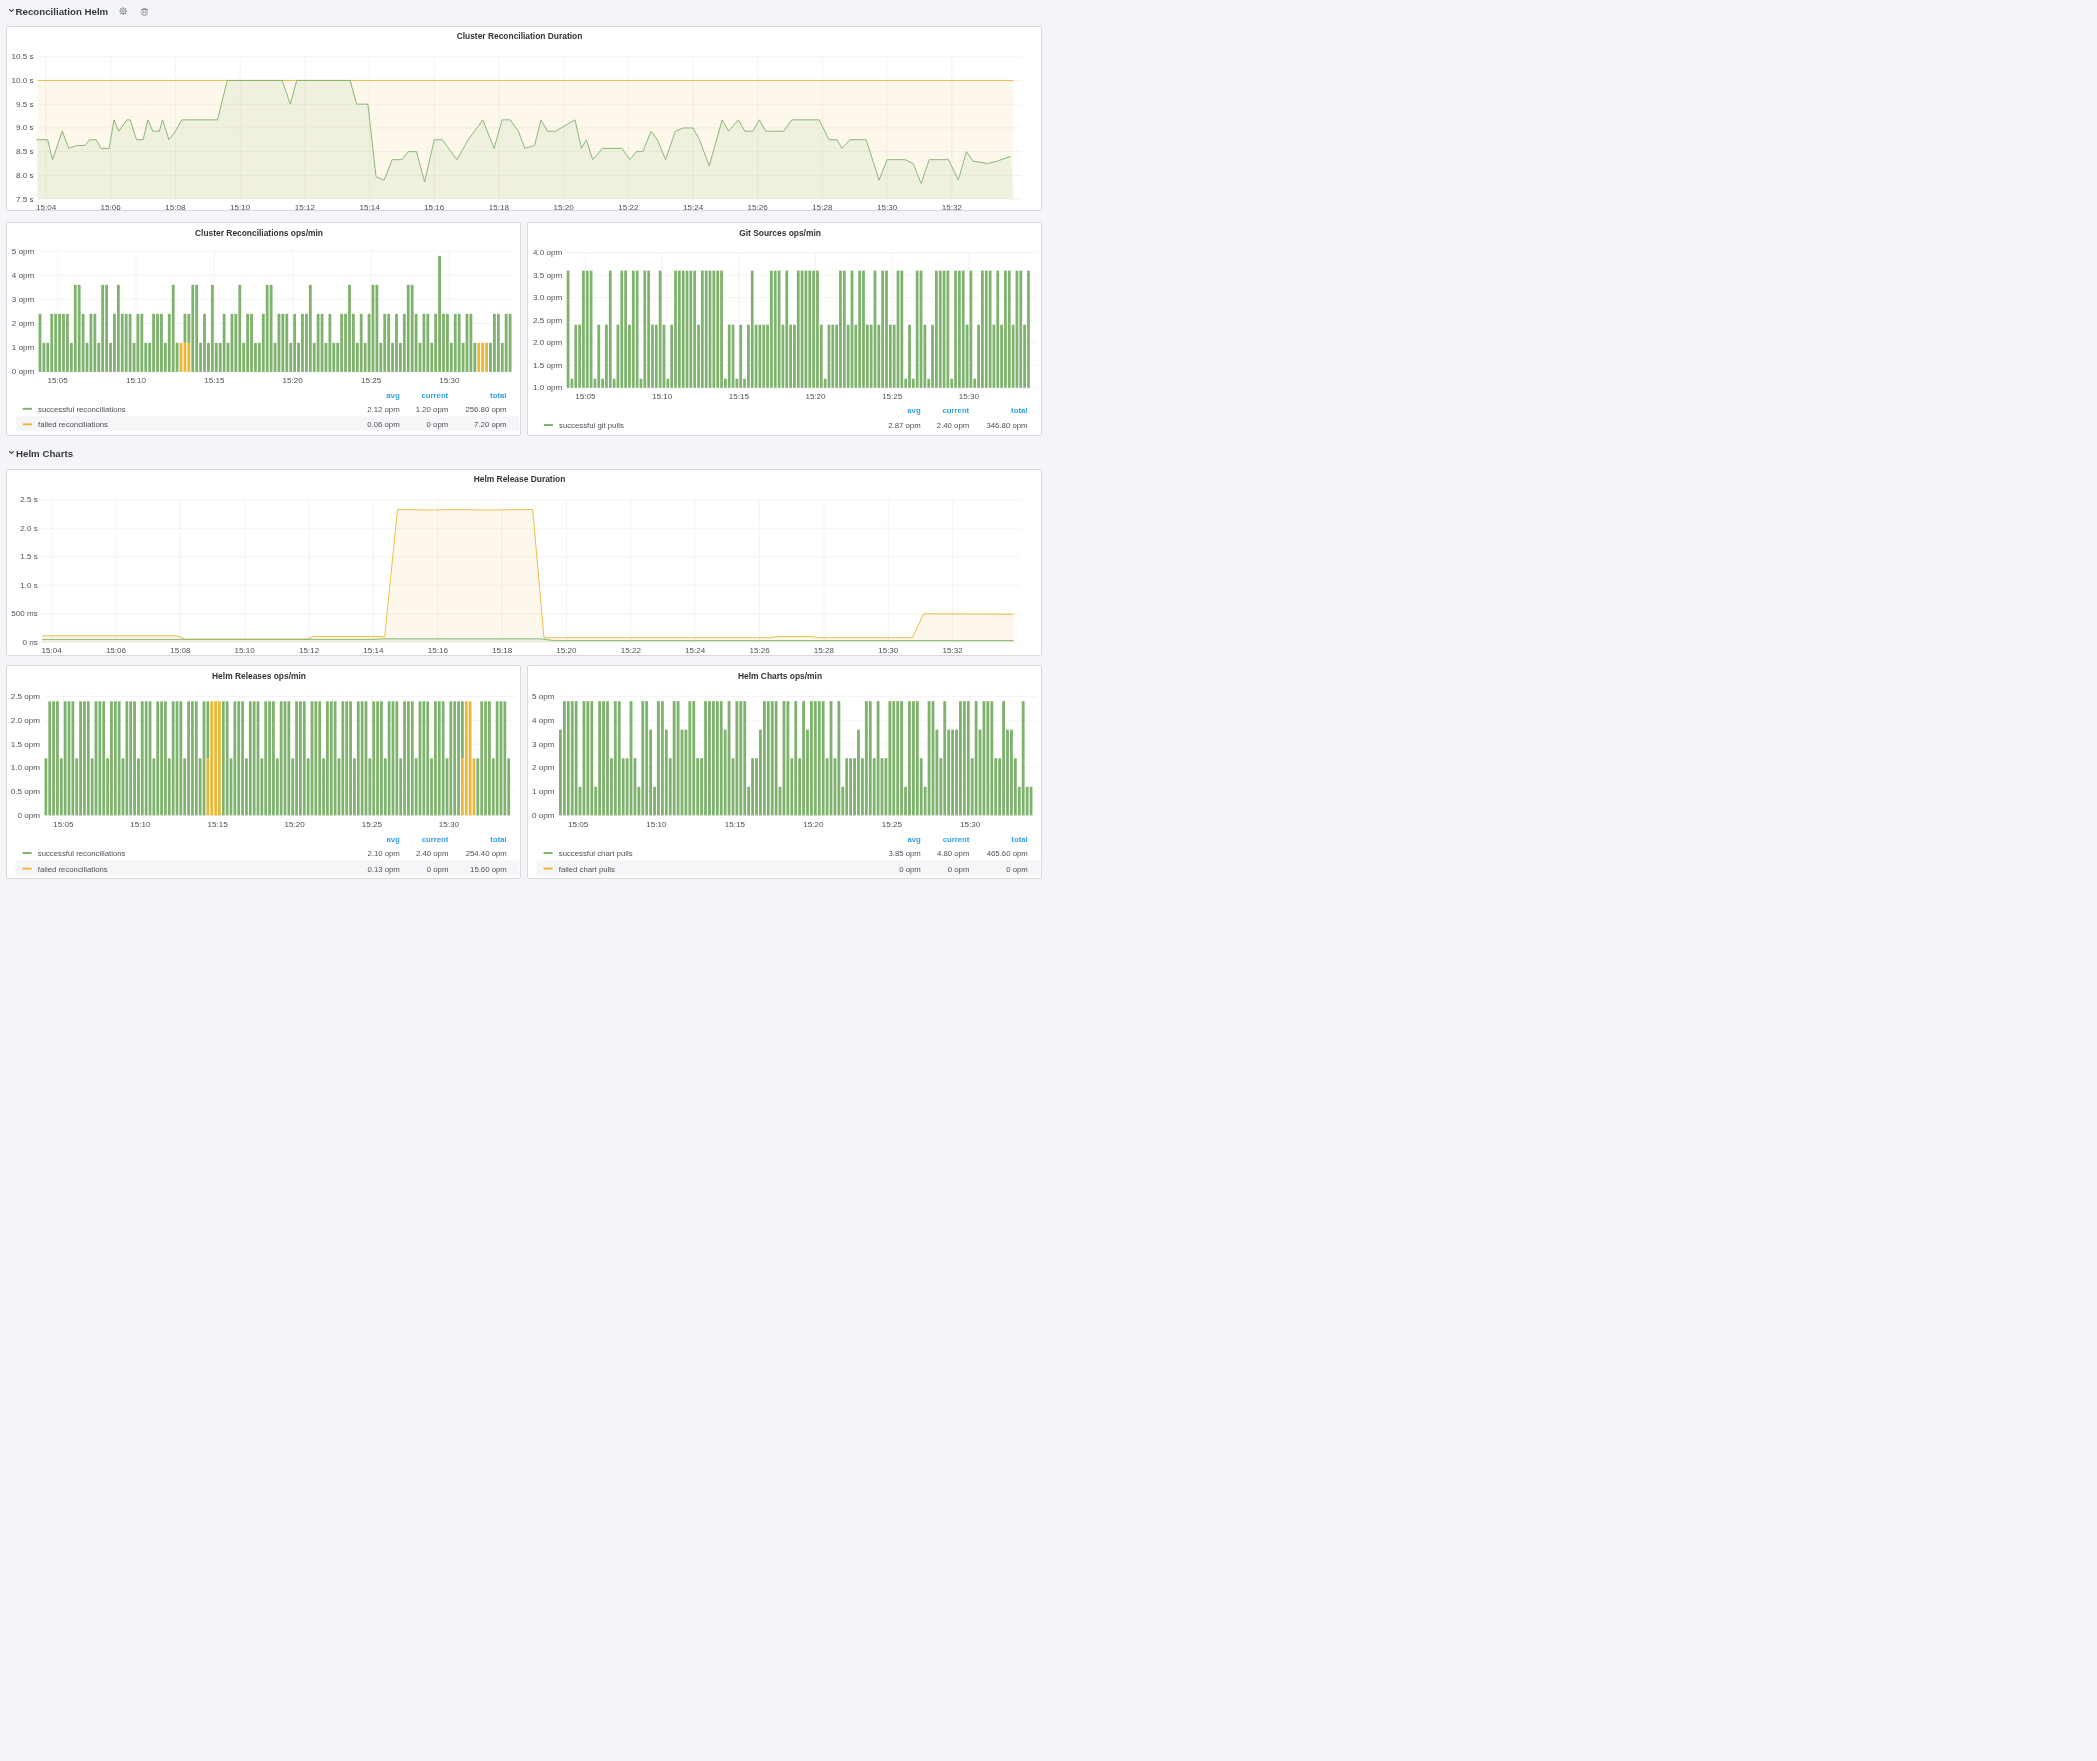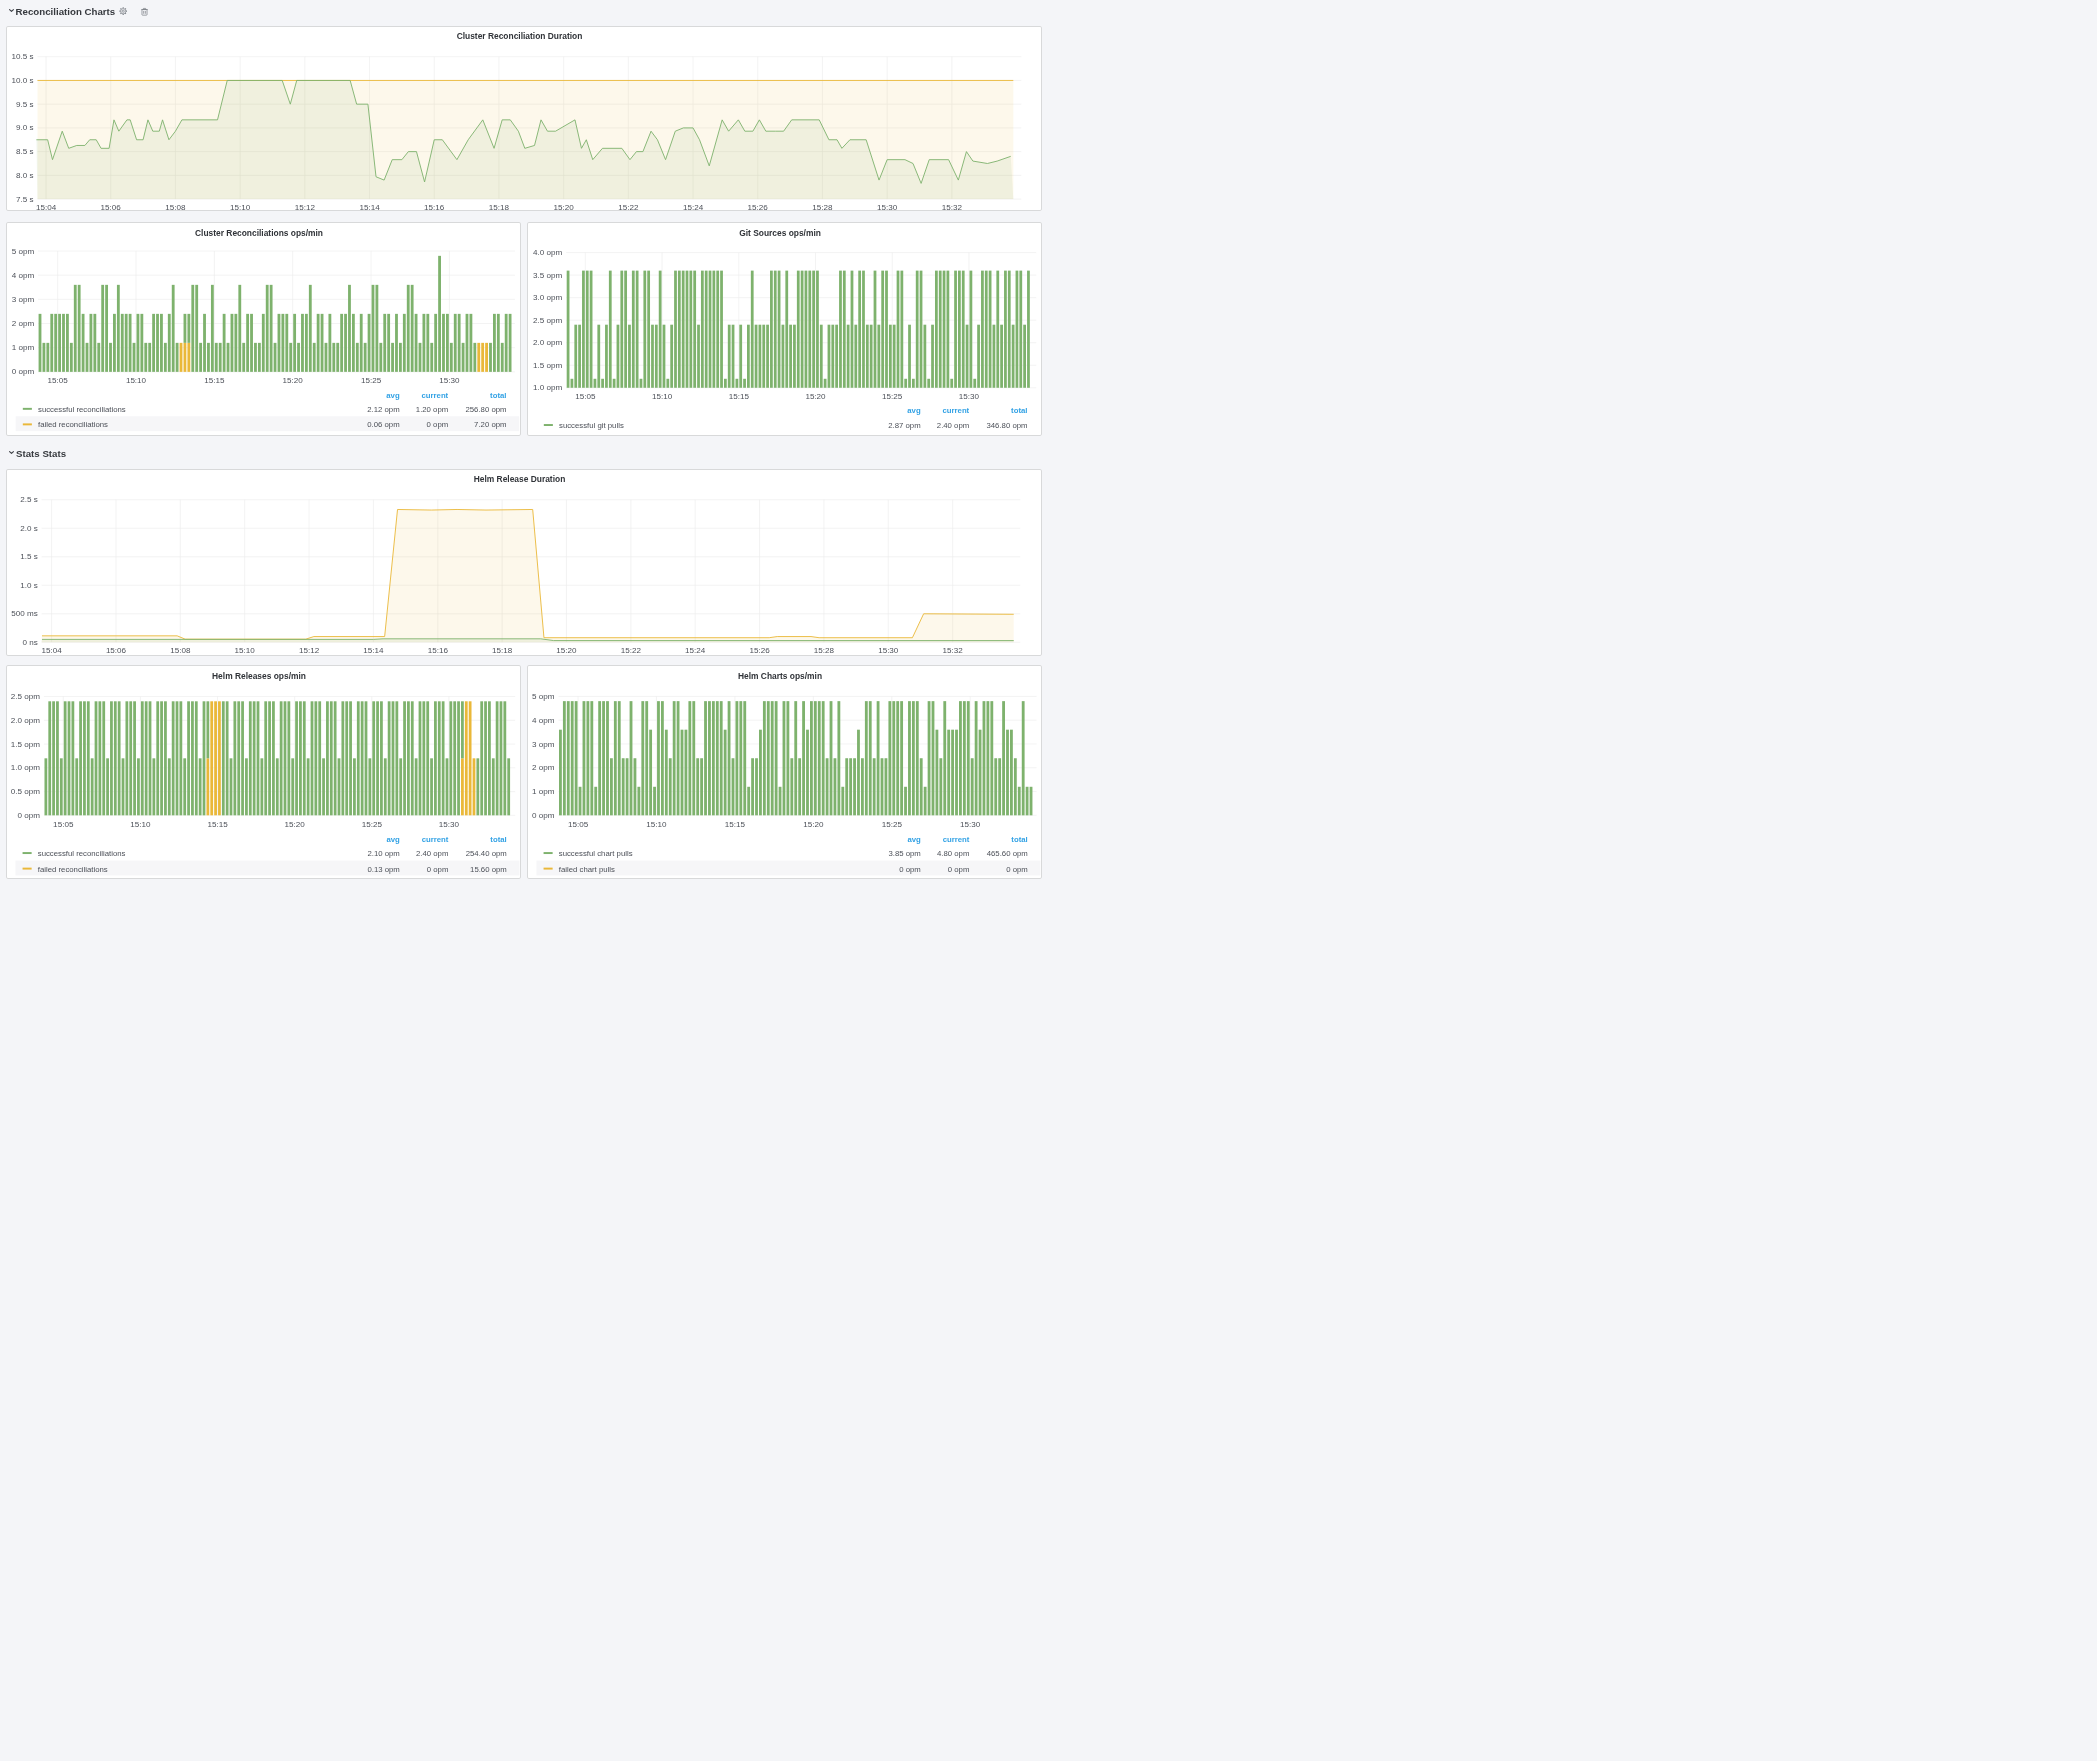--- a/index.html
+++ b/index.html
@@ -1,16 +1,16 @@
 <!DOCTYPE html>
 <html style="font-size:10.4px"><head><meta charset="utf-8"><style>html,body{margin:0;padding:0;overflow:hidden}body{width:1049px;height:881px;background:#f4f5f8;font-family:"Liberation Sans",sans-serif;position:relative}.panel{position:absolute;background:#fff;border:0.6px solid #d8d9da;border-radius:1.9px;box-sizing:border-box}.rowhdr{position:absolute;font-weight:bold;color:#36393e;font-size:9.7px}</style></head><body>
 <svg style="position:absolute;left:6.5px;top:5.8px" width="9" height="9" viewBox="0 0 14 14">
     <polyline points="4,5.5 7,8.5 10,5.5" fill="none" stroke="#3e4147" stroke-width="1.7" stroke-linecap="round" stroke-linejoin="round"></polyline>
   </svg>
-<div class="rowhdr" style="left:15.6px;top:5.8px">Reconciliation Charts</div>
+<div class="rowhdr" style="left:15.6px;top:5.8px">Reconciliation Helm</div>
 <svg style="position:absolute;left:119px;top:7.1px" width="8.4" height="8.4" viewBox="0 0 16 16">
     <g fill="none" stroke="#7b8087" stroke-width="1.4">
       <circle cx="8" cy="8" r="2.1"></circle>
       <circle cx="8" cy="8" r="5"></circle>
     </g>
     <g stroke="#7b8087" stroke-width="2.2" stroke-linecap="butt">
       <line x1="13.40" y1="8.00" x2="15.30" y2="8.00"></line>
       <line x1="11.82" y1="11.82" x2="13.16" y2="13.16"></line>
       <line x1="8.00" y1="13.40" x2="8.00" y2="15.30"></line>
       <line x1="4.18" y1="11.82" x2="2.84" y2="13.16"></line>
@@ -25,21 +25,21 @@
       <rect x="3.5" y="4.5" width="9" height="10" rx="1"></rect>
       <line x1="2" y1="4.5" x2="14" y2="4.5"></line>
       <path d="M6 4.5 V2.5 H10 V4.5"></path>
       <line x1="6.5" y1="7" x2="6.5" y2="12"></line>
       <line x1="9.5" y1="7" x2="9.5" y2="12"></line>
     </g>
   </svg>
 <svg style="position:absolute;left:7.1px;top:448px" width="9" height="9" viewBox="0 0 14 14">
     <polyline points="4,5.5 7,8.5 10,5.5" fill="none" stroke="#3e4147" stroke-width="1.7" stroke-linecap="round" stroke-linejoin="round"></polyline>
   </svg>
-<div class="rowhdr" style="left:16px;top:448px">Stats Stats</div>
+<div class="rowhdr" style="left:16px;top:448px">Helm Charts</div>
 <div class="panel" style="left:5.8px;top:26px;width:1036px;height:185px">
     <svg width="1036" height="185" style="position:absolute;left:0;top:0" viewBox="0 0 1598 284.5">
       <line x1="47.0" y1="45.4" x2="1564.5" y2="45.4" stroke="#ececec" stroke-width="1"></line>
       <line x1="47.0" y1="82.0" x2="1564.5" y2="82.0" stroke="#ececec" stroke-width="1"></line>
       <line x1="47.0" y1="118.6" x2="1564.5" y2="118.6" stroke="#ececec" stroke-width="1"></line>
       <line x1="47.0" y1="155.2" x2="1564.5" y2="155.2" stroke="#ececec" stroke-width="1"></line>
       <line x1="47.0" y1="191.8" x2="1564.5" y2="191.8" stroke="#ececec" stroke-width="1"></line>
       <line x1="47.0" y1="228.4" x2="1564.5" y2="228.4" stroke="#ececec" stroke-width="1"></line>
       <line x1="47.0" y1="265.0" x2="1564.5" y2="265.0" stroke="#ececec" stroke-width="1"></line>
       <line x1="60.2" y1="45.4" x2="60.2" y2="265.0" stroke="#ececec" stroke-width="1"></line>

